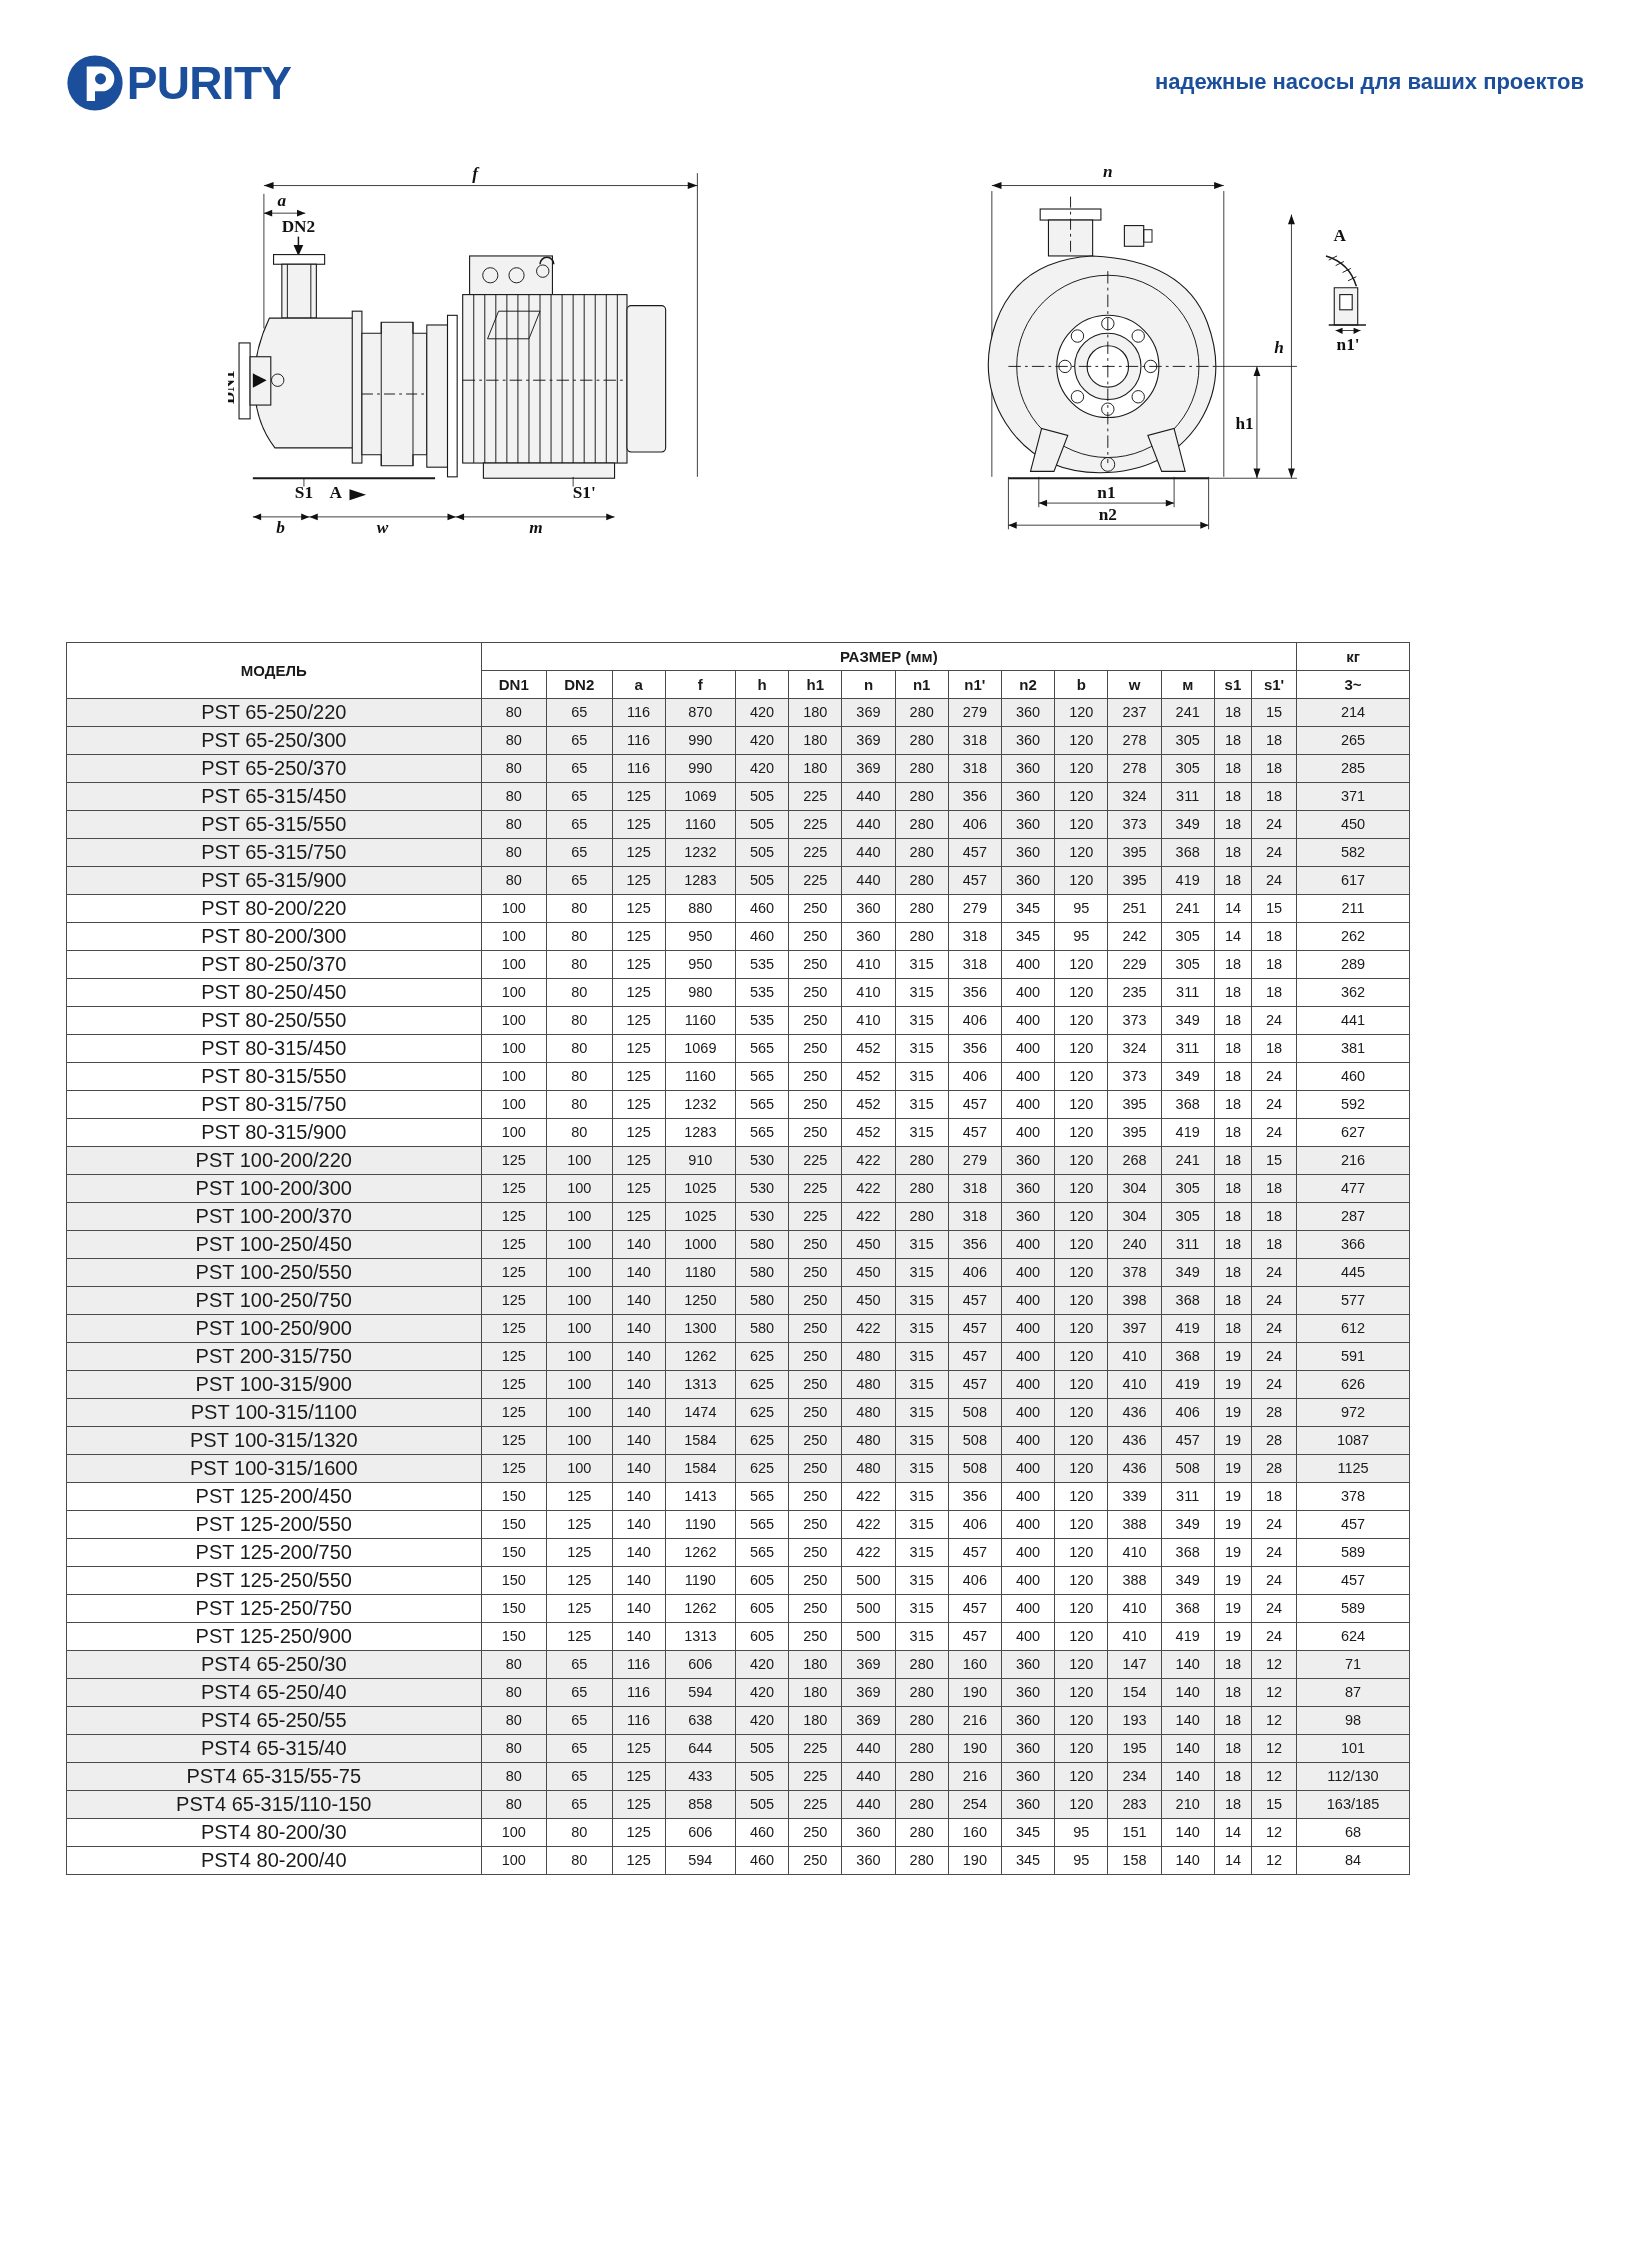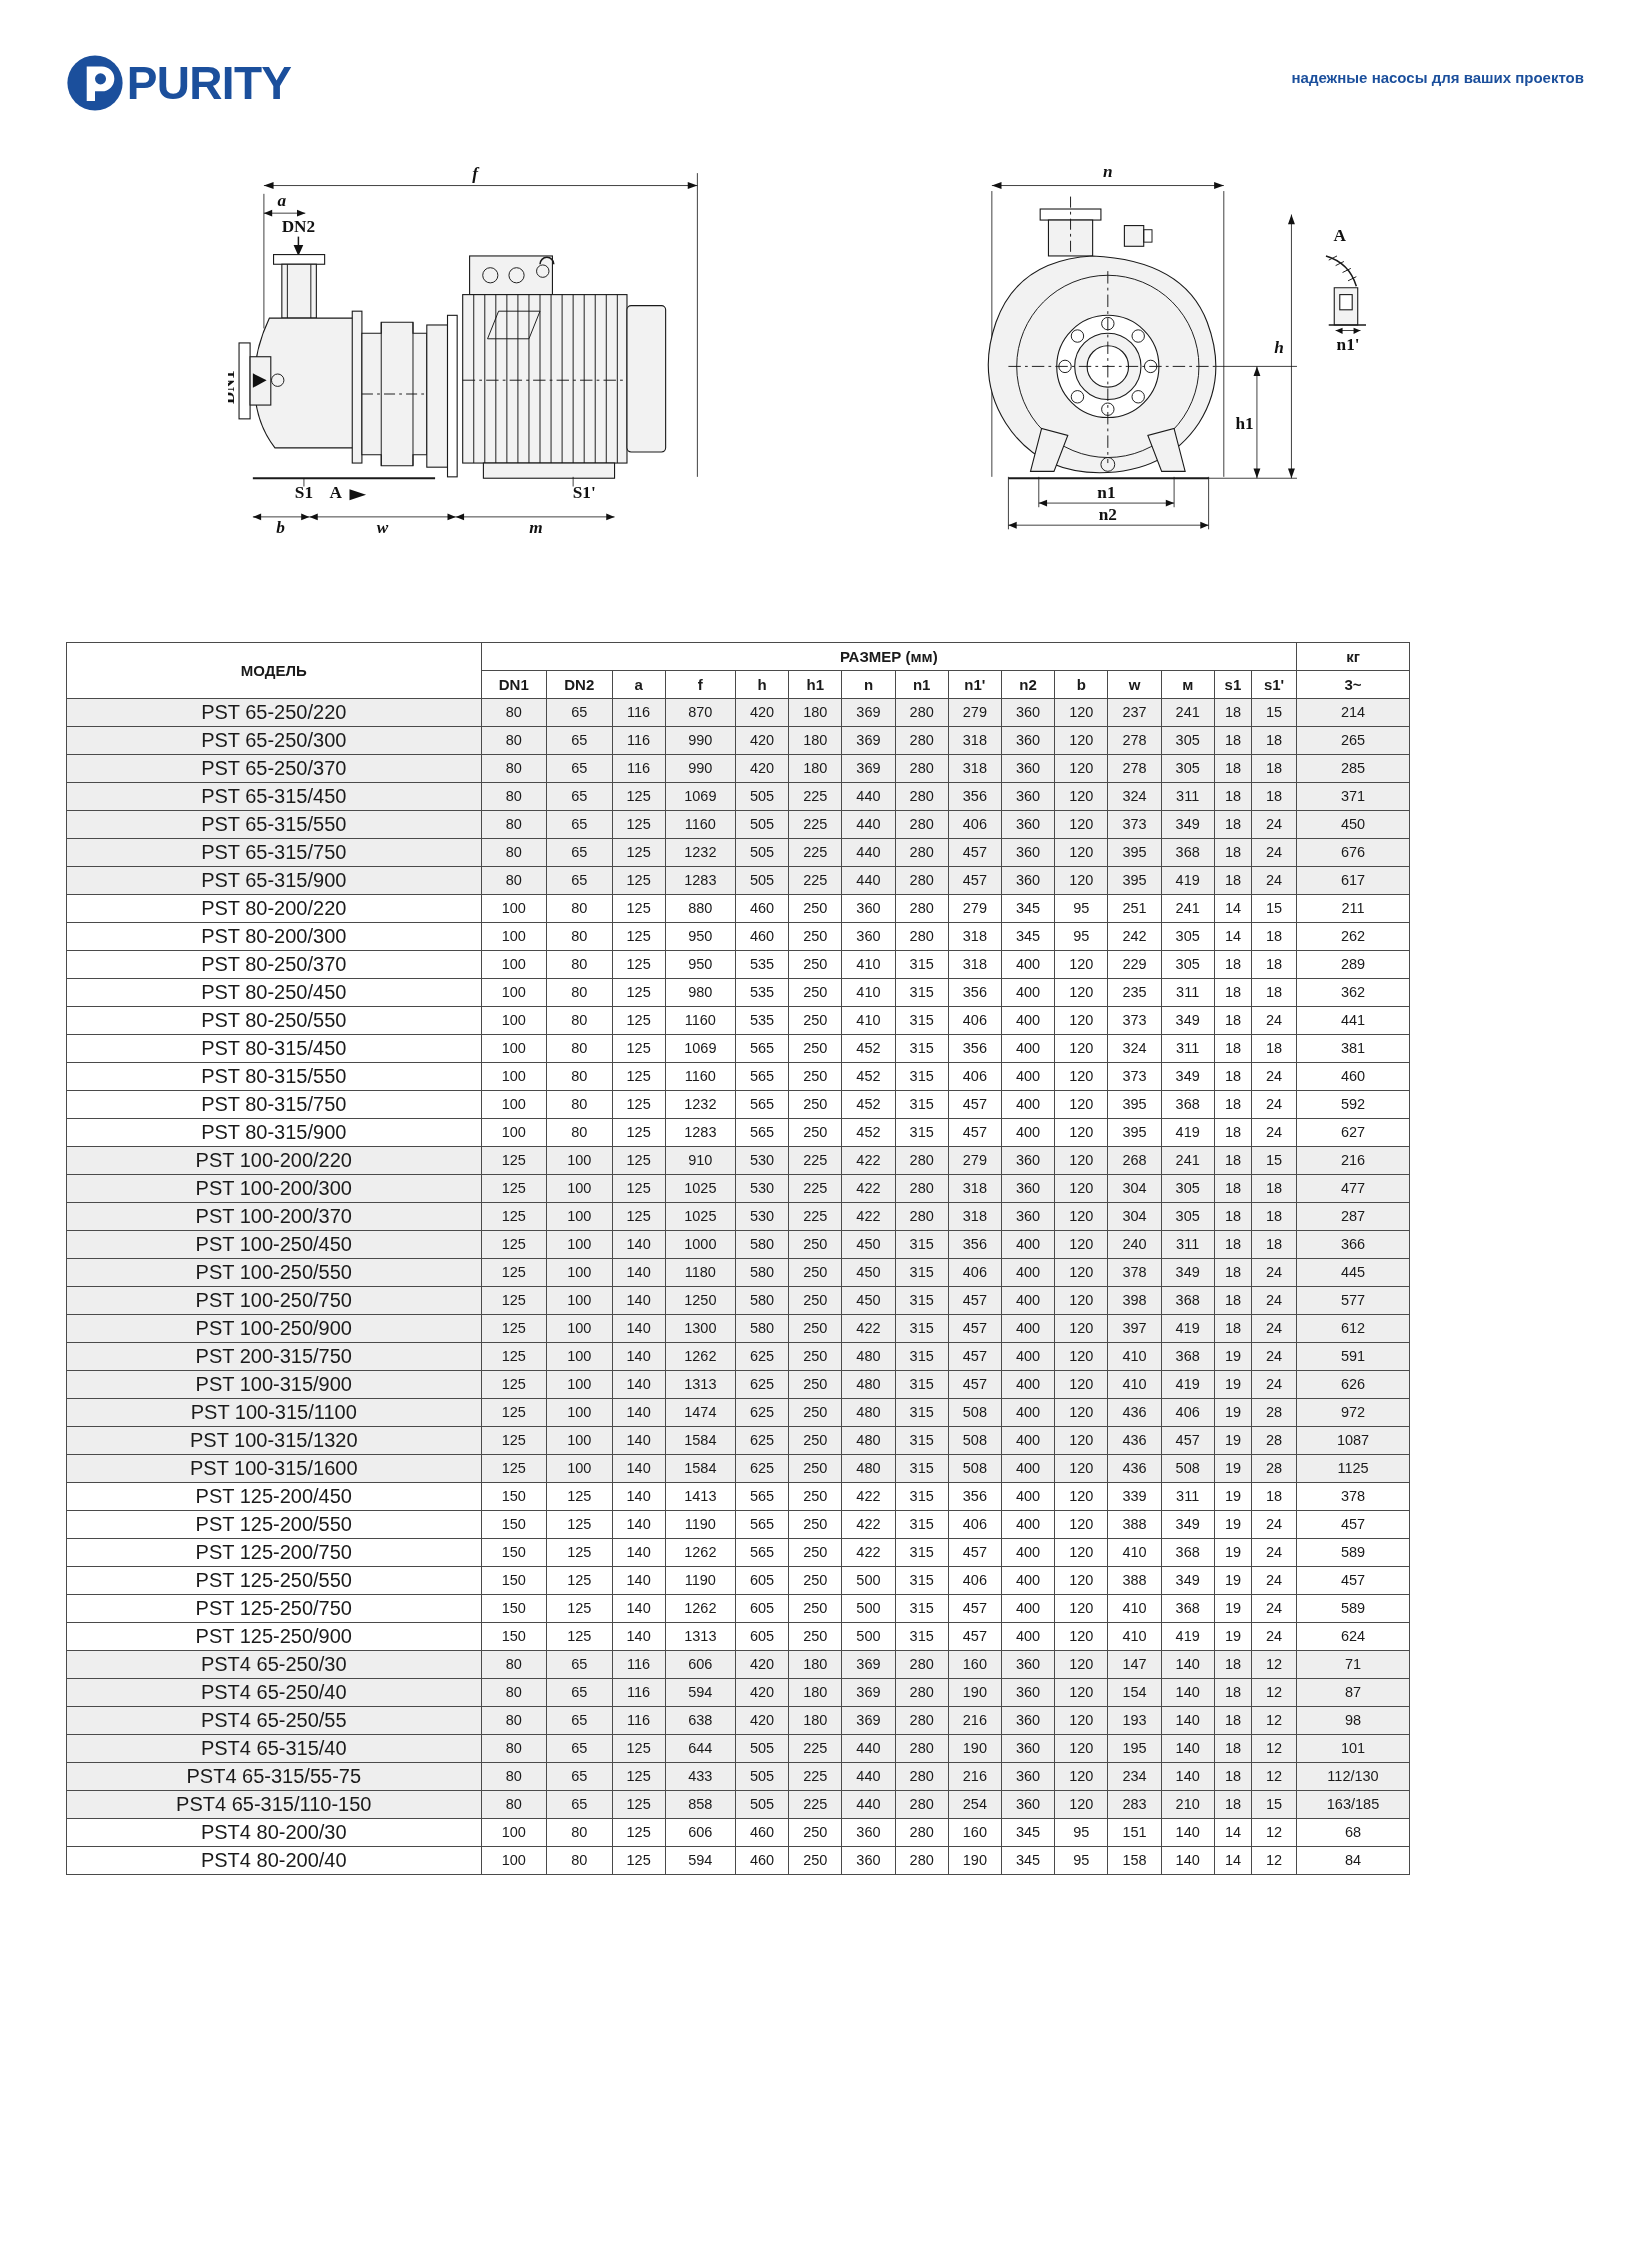--- a/index.html
+++ b/index.html
@@ -10,21 +10,21 @@
     color:#1a1a1a;
     -webkit-font-smoothing:antialiased;
   }
   .page { position:relative; width:1650px; min-height:2261px; padding:0; box-sizing:border-box; }
 
   
   .header { position:relative; height:138px; }
   .logo { position:absolute; left:66px; top:54px; display:flex; align-items:center; }
   .logo-mark { width:58px; height:58px; position:relative; }
   .logo-text { font-size:46px; font-weight:bold; color:#1b4f9c; letter-spacing:-0.7px; line-height:58px; margin-left:2.8px; }
-  .tagline { position:absolute; right:66px; top:69px; font-size:15px; font-weight:bold; color:#1b4f9c; }
+  .tagline { position:absolute; right:66px; top:69px; font-size:22px; font-weight:bold; color:#1b4f9c; }
 
   
   .drawings { position:relative; height:504px; }
   .draw-left { position:absolute; left:228px; top:14px; }
   .draw-right { position:absolute; left:967px; top:14px; }
 
   svg { display:block; }
   .ln { stroke:#1a1a1a; fill:none; }
   .thin { stroke-width:1.4; }
   .med { stroke-width:2.2; }
@@ -397,21 +397,21 @@
             <td>225</td>
             <td>440</td>
             <td>280</td>
             <td>457</td>
             <td>360</td>
             <td>120</td>
             <td>395</td>
             <td>368</td>
             <td>18</td>
             <td>24</td>
-            <td class="kg">676</td>
+            <td class="kg">582</td>
           </tr>
           <tr class="shade">
             <td class="model">PST 65-315/900</td>
             <td>80</td>
             <td>65</td>
             <td>125</td>
             <td>1283</td>
             <td>505</td>
             <td>225</td>
             <td>440</td>

